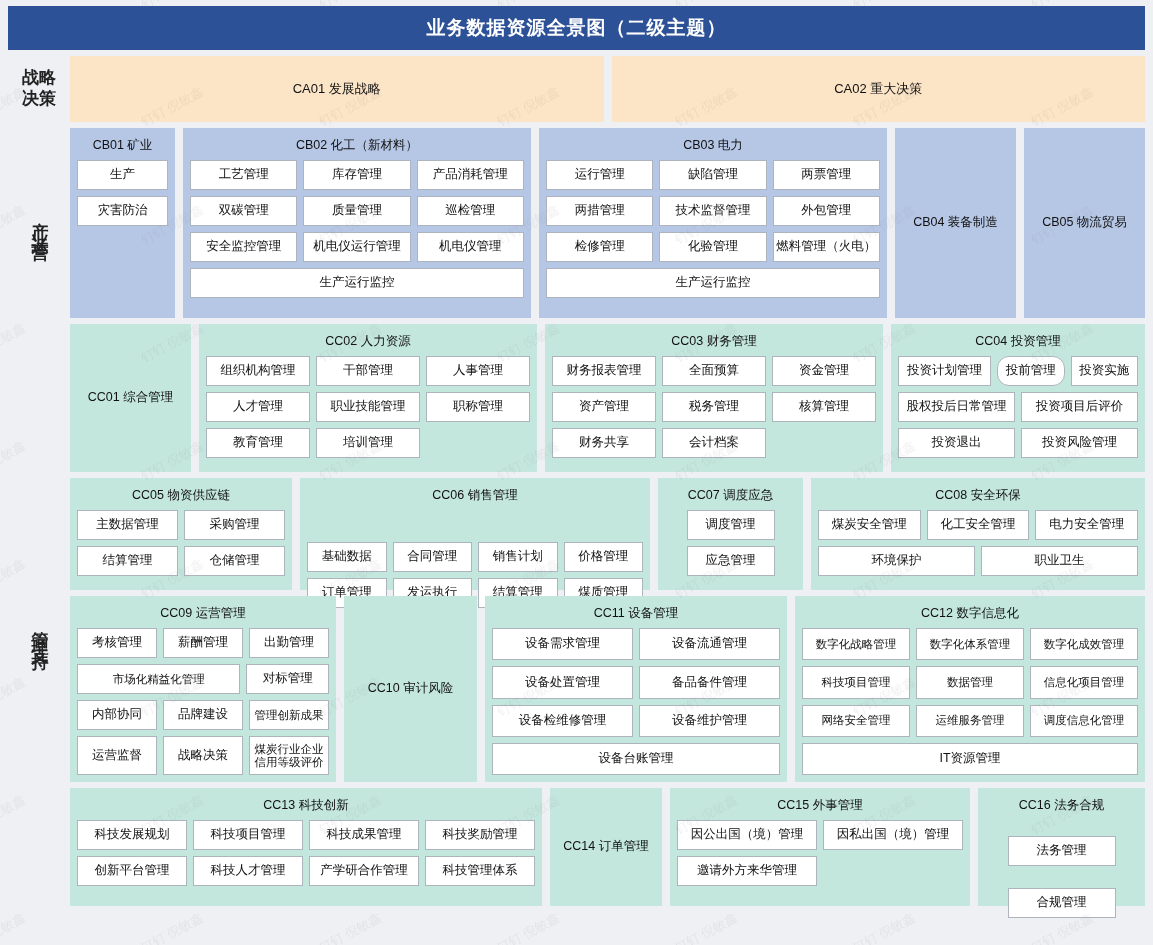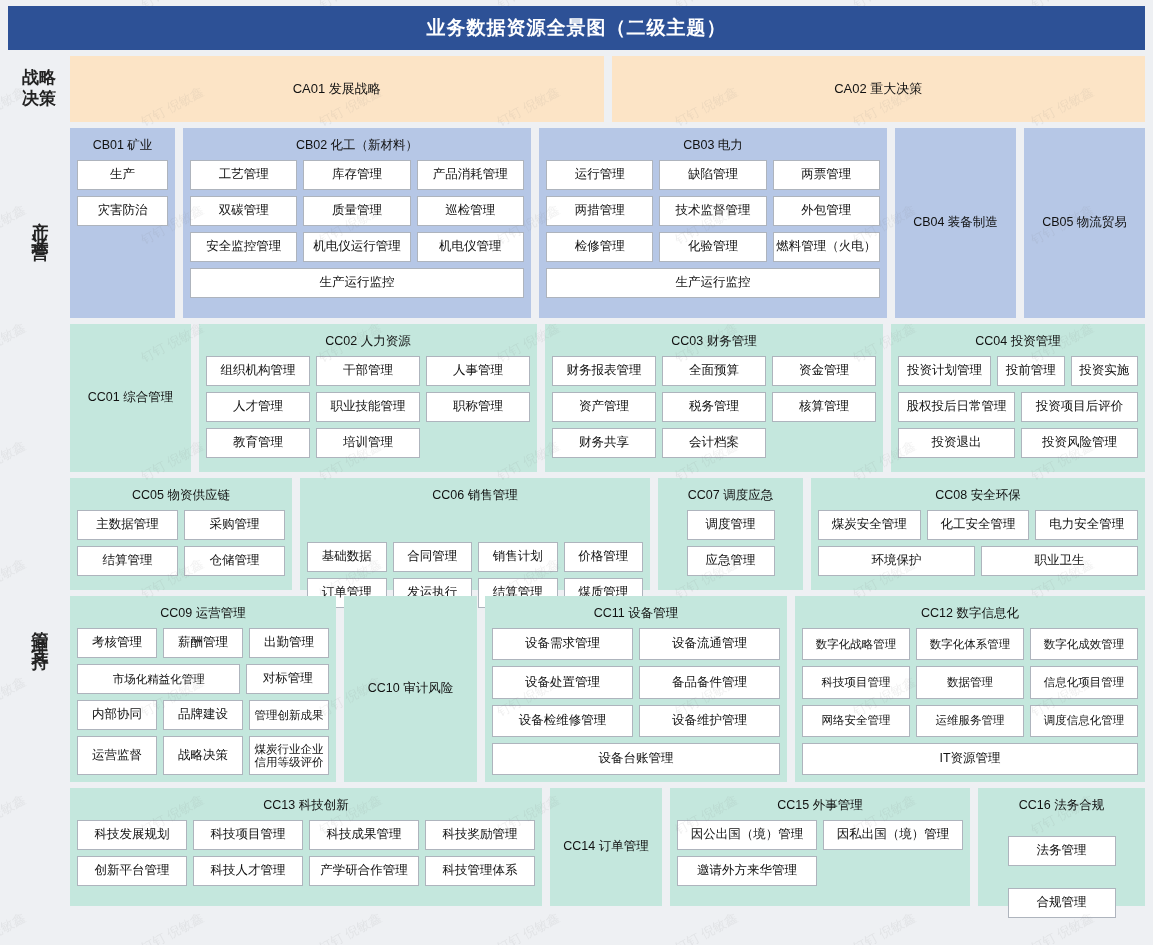--- a/index.html
+++ b/index.html
@@ -324,21 +324,21 @@
               <div class="cell" style="visibility:hidden;"></div>
             </div>
           </div>
         </div>
 
         <div class="grp teal" style="flex:1 1 0;">
           <div class="grp-title">CC04 投资管理</div>
           <div class="grp-body">
             <div class="row">
               <div class="cell" style="flex:1.25;">投资计划管理</div>
-              <div class="cell" style="flex:.9;">投前管理</div>
+              <div class="cell" style="flex:.9;border-radius:12px;">投前管理</div>
               <div class="cell" style="flex:.9;">投资实施</div>
             </div>
             <div class="row">
               <div class="cell">股权投后日常管理</div>
               <div class="cell">投资项目后评价</div>
             </div>
             <div class="row">
               <div class="cell">投资退出</div>
               <div class="cell">投资风险管理</div>
             </div>

